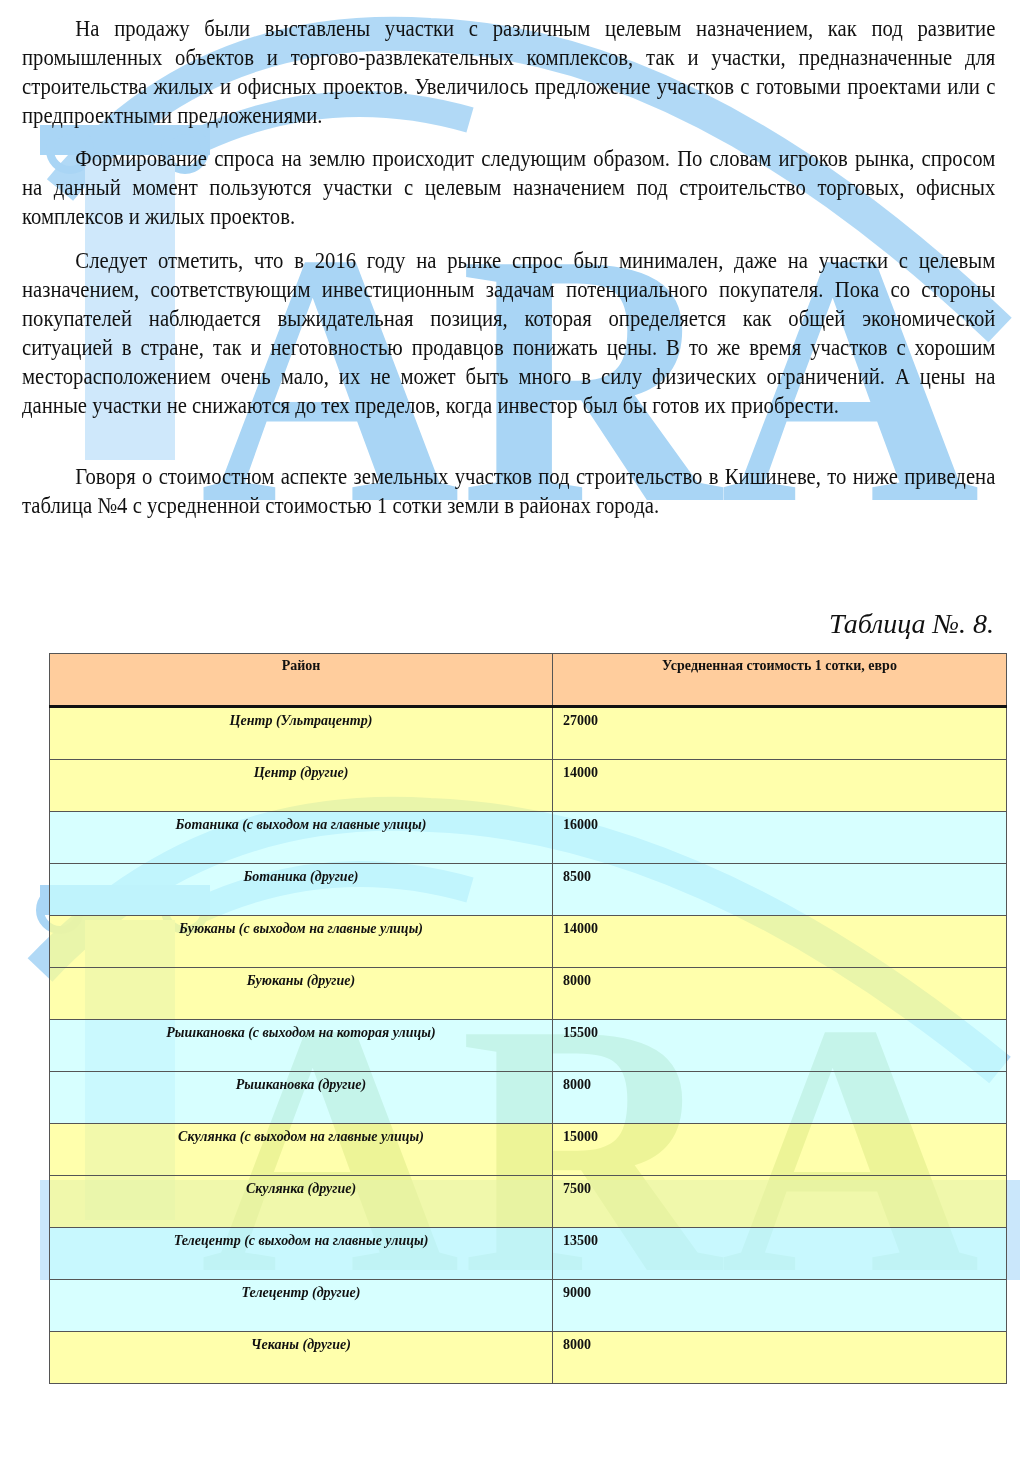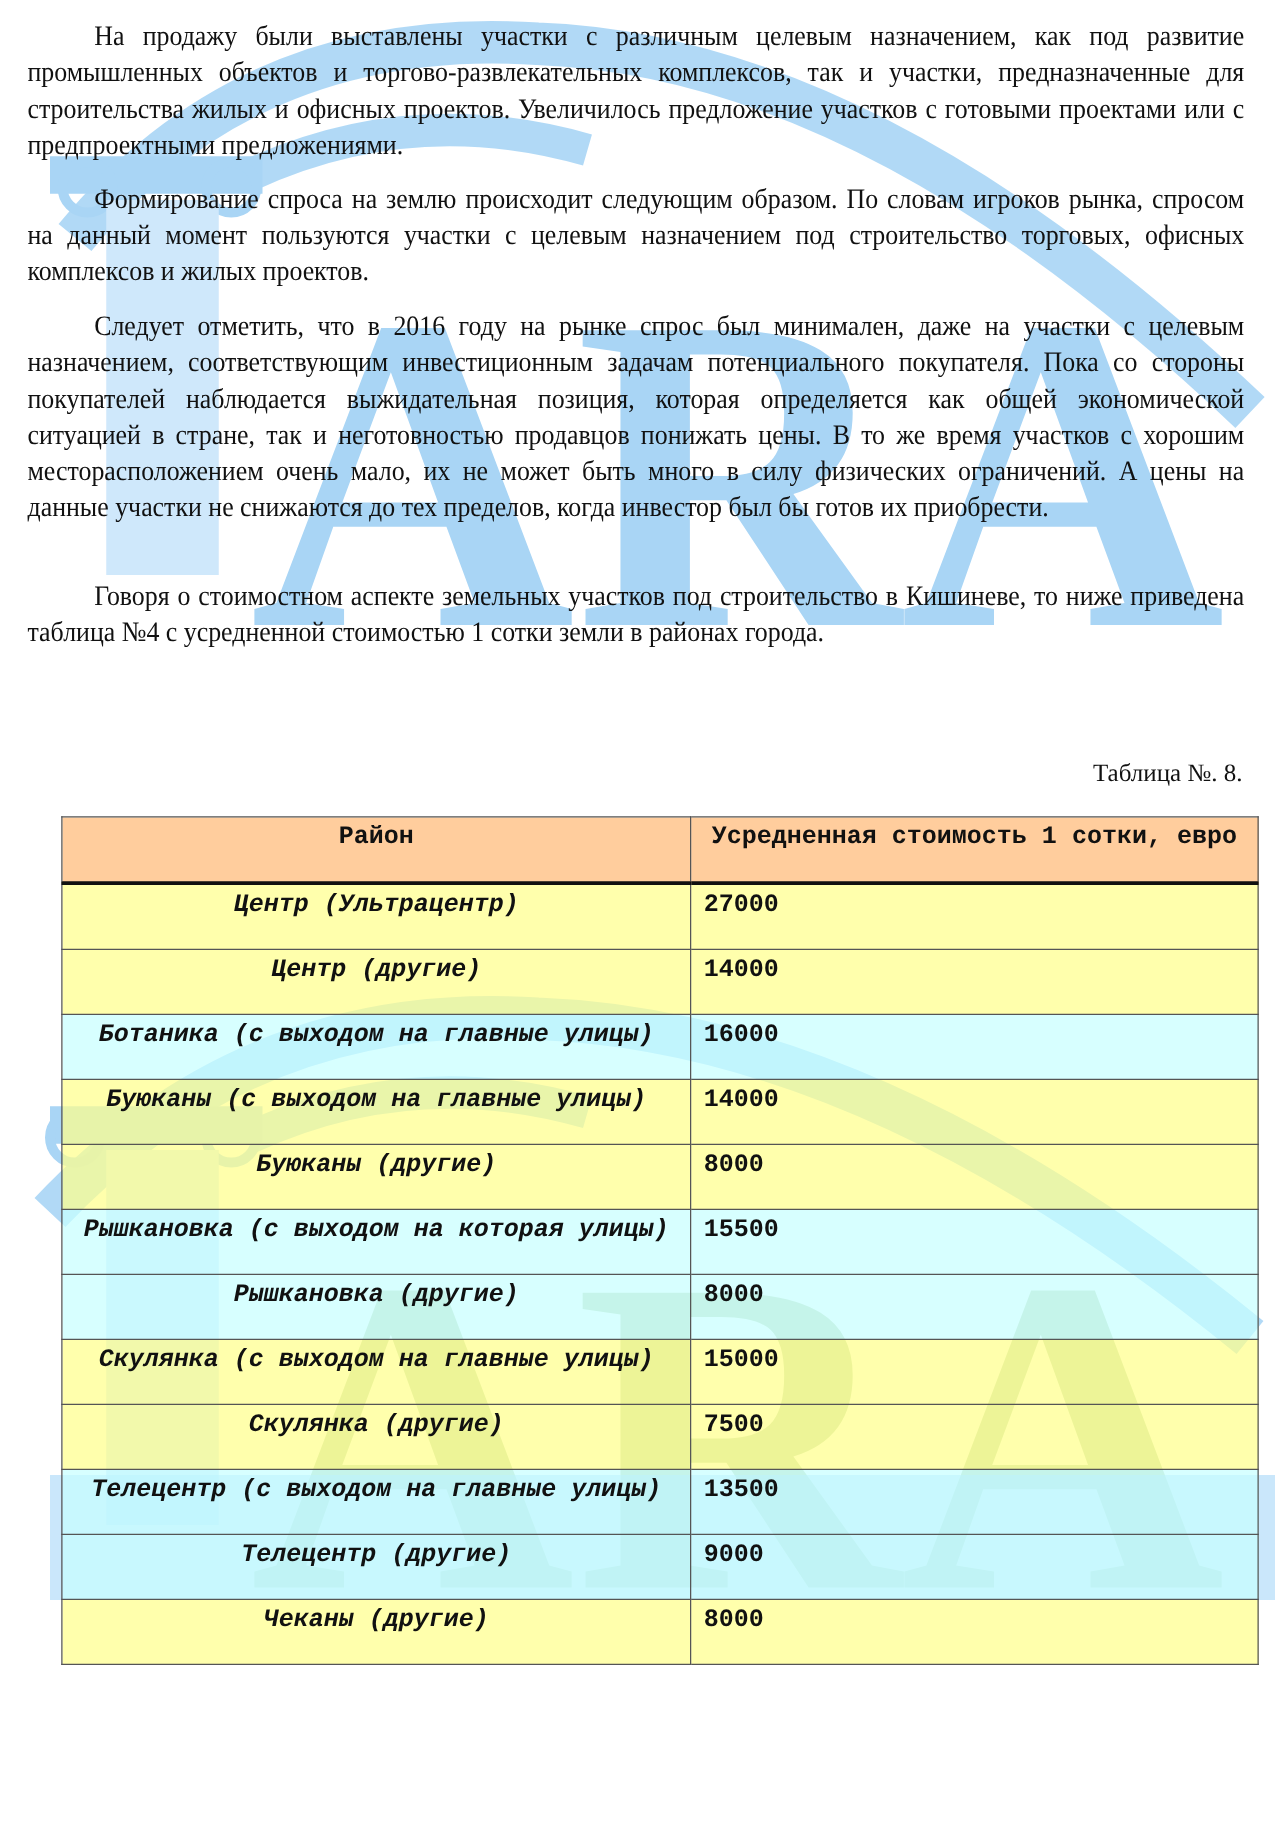--- a/index.html
+++ b/index.html
@@ -13,30 +13,30 @@
   .content { position: relative; z-index: 1; }
   .para {
     position: absolute; left: 22px; width: 973px;
     font-size: 22.5px; line-height: 29px; text-align: justify;
     text-indent: 58px; margin: 0;
     transform: scaleX(0.92); transform-origin: left top;
     width: 1058px;
   }
   .caption {
     position: absolute; right: 30px; top: 608px;
-    font-size: 20px;
+    font-style: italic; font-size: 28px;
   }
   table.prices {
     position: absolute; left: 49px; top: 653px; width: 958px;
     border-collapse: collapse; table-layout: fixed;
   }
   table.prices td, table.prices th {
     border: 1.5px solid #555; vertical-align: top;
     padding: 5px 10px 0 10px; height: 46px;
-    font-size: 20px; font-weight: bold; font-family: Liberation Mono, monospace;
+    font-size: 14px; font-weight: bold;
   }
   table.prices th { background: rgba(255,196,140,0.85); height: 47px; text-align: center; padding-top: 4px; border-bottom: 3px solid #111; }
   table.prices td.name { font-style: italic; text-align: center; }
   table.prices td.val { text-align: left; }
   tr.yellow td { background: rgba(255,255,140,0.72); }
   tr.cyan td { background: rgba(200,255,255,0.72); }
 </style>
 </head>
 <body>
 
@@ -85,20 +85,24 @@
           <td class="val">27000</td>
         </tr>
         <tr class="yellow">
           <td class="name">Центр (другие)</td>
           <td class="val">14000</td>
         </tr>
         <tr class="cyan">
           <td class="name">Ботаника (с выходом на главные улицы)</td>
           <td class="val">16000</td>
         </tr>
+        <tr class="cyan">
+          <td class="name">Ботаника (другие)</td>
+          <td class="val">8500</td>
+        </tr>
         <tr class="yellow">
           <td class="name">Буюканы (с выходом на главные улицы)</td>
           <td class="val">14000</td>
         </tr>
         <tr class="yellow">
           <td class="name">Буюканы (другие)</td>
           <td class="val">8000</td>
         </tr>
         <tr class="cyan">
           <td class="name">Рышкановка (с выходом на которая улицы)</td>

